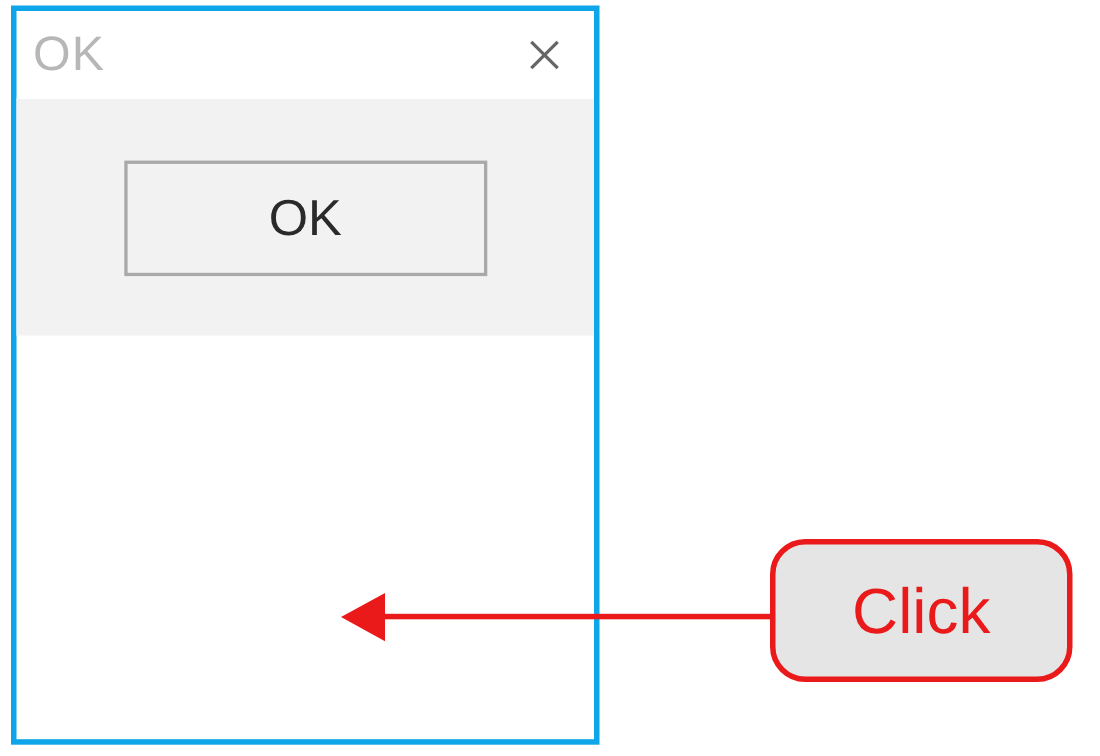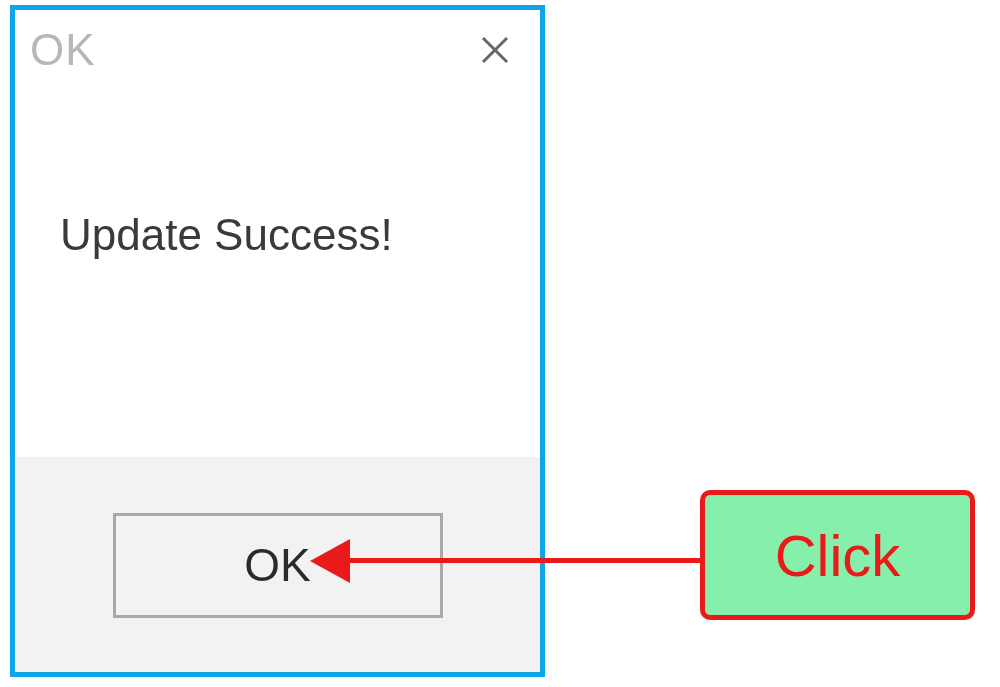--- a/index.html
+++ b/index.html
@@ -80,25 +80,25 @@
       font-family: inherit;
     }
     
     .callout {
       position: absolute;
       left: 700px;
       top: 490px;
       width: 275px;
       height: 130px;
       border: 5px solid #ea1a1a;
-      border-radius: 10px;
+      border-radius: 32px;
       display: flex;
       align-items: center;
       justify-content: center;
-      background: #86efac;
+      background: #e5e5e5;
     }
     .callout-text {
       font-size: 58px;
       color: #ea1a1a;
       font-weight: 400;
     }
     .arrow-line {
       position: absolute;
       left: 340px;
       top: 558px;
@@ -123,23 +123,20 @@
 <div class="dialog">
   <div class="titlebar">
     <span class="titlebar-title">OK</span>
     <button class="close-btn">
       <svg viewBox="0 0 24 24">
         <line x1="4" y1="4" x2="20" y2="20" stroke="#666666" stroke-width="2"></line>
         <line x1="20" y1="4" x2="4" y2="20" stroke="#666666" stroke-width="2"></line>
       </svg>
     </button>
   </div>
-  <div class="body-area">
-    <div class="message">Update Success!</div>
-  </div>
   <div class="footer">
     <button class="ok-button">OK</button>
   </div>
 </div>
 
 <div class="arrow-line"></div>
 <div class="arrow-head"></div>
 
 <div class="callout">
   <span class="callout-text">Click</span>

